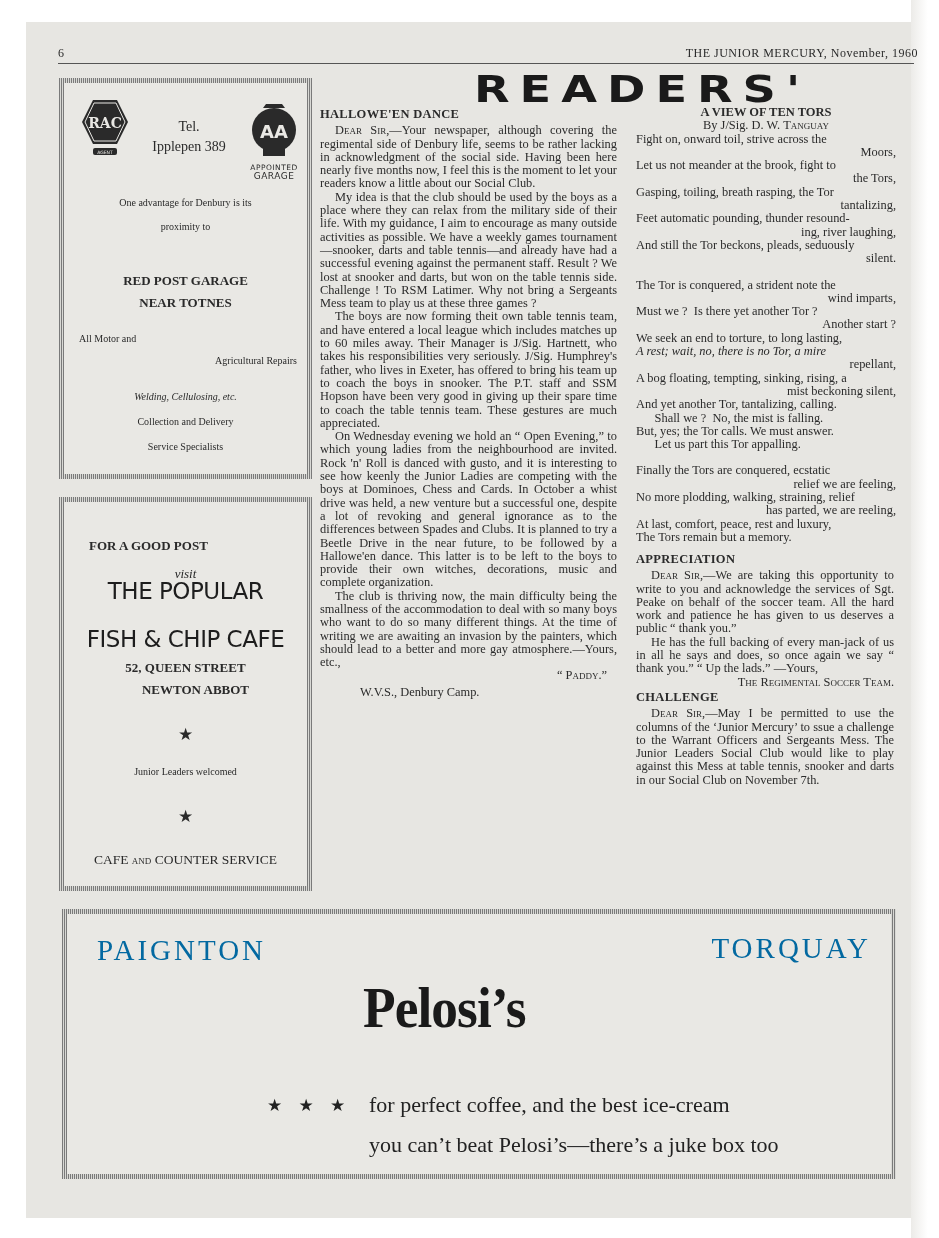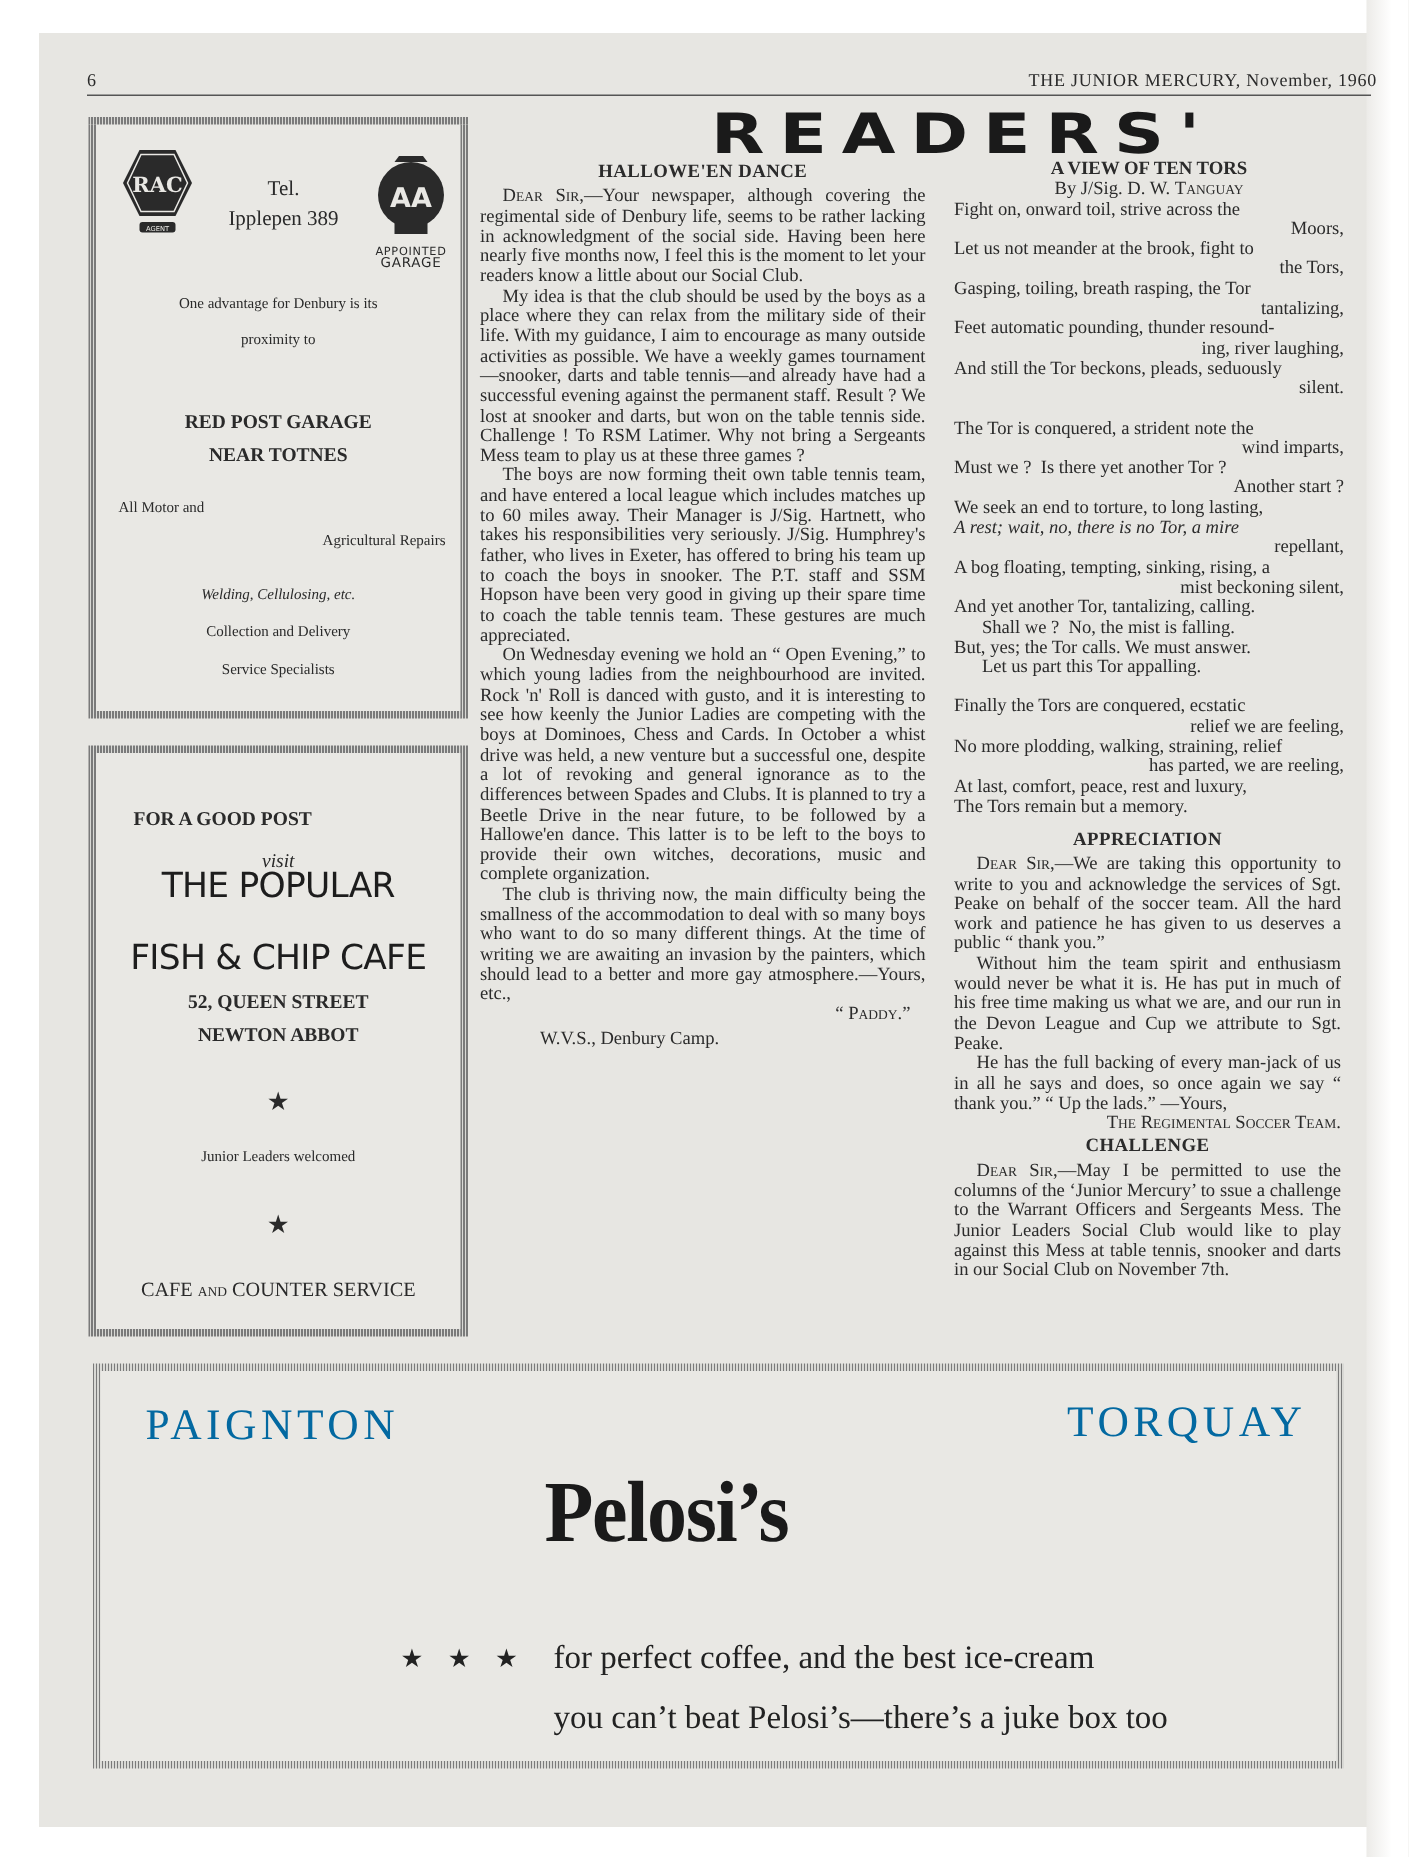--- a/index.html
+++ b/index.html
@@ -18,21 +18,21 @@
   .rac-logo { position: absolute; left: 17px; top: 15px; width: 48px; height: 60px; }
   .aa-logo { position: absolute; left: 185px; top: 15px; width: 50px; height: 68px; }
   .aa-text { position: absolute; left: 175px; top: 80px; width: 70px; font-family: "DejaVu Sans", sans-serif; font-size: 7.5px; line-height: 9px; text-align: center; letter-spacing: 0.5px; }
   .aa-text .big { font-size: 9px; }
   .tel { position: absolute; left: 70px; top: 34px; width: 110px; text-align: center; font-size: 14px; line-height: 20px; }
   .ad1-line { position: absolute; left: 0; width: 243px; text-align: center; font-size: 10px; }
   .scrase { font-family: "DejaVu Sans", sans-serif; font-size: 21px; letter-spacing: -0.5px; color: #1d1d1d; }
   .bold-caps { font-weight: bold; font-size: 13px; }
   .col { position: absolute; font-size: 12.4px; line-height: 13.3px; text-align: justify; color: #2b2b2b; }
   .col p { margin: 0; text-indent: 15px; }
-  .col h3 { margin: 0 0 3px 0; text-align: center; font-size: 12.5px; font-weight: bold; letter-spacing: 0.3px; }
+  .col h3 { margin: 0 0 3px 0; font-size: 12.5px; font-weight: bold; letter-spacing: 0.3px; }
   .sc { font-variant: small-caps; }
   .poem { position: absolute; left: 636px; top: 106px; width: 260px; font-size: 12.4px; line-height: 13.3px; color: #2b2b2b; }
   .poem .line { white-space: nowrap; }
   .poem .cont { text-align: right; }
   .poem .gap { height: 13px; }
   .pelosi-city { position: absolute; font-size: 29px; letter-spacing: 3px; color: #0369a1; }
   .pelosi-name { position: absolute; left: 296px; top: 60px; font-size: 58px; font-weight: bold; color: #1a1a1a; letter-spacing: -1px; transform: scaleX(0.92); transform-origin: left top; }
   .pelosi-tag { position: absolute; font-size: 22px; color: #222; }
   .stars { position: absolute; font-size: 17px; letter-spacing: 6px; color: #222; }
 </style>
@@ -82,21 +82,21 @@
   <div class="ad1-line" style="top:333px;">Collection and Delivery</div>
   <div class="ad1-line" style="top:358px;">Service Specialists</div>
 </div>
 
 <div class="adbox ad2">
   <div class="ad1-line bold-caps" style="top:36px; text-align:left; left:25px;">FOR A GOOD POST</div>
   <div class="ad1-line" style="top:64px; font-style:italic; font-size:13px;">visit</div>
   <div class="ad1-line scrase" style="top:76px; font-size:23px;">THE POPULAR</div>
   <div class="ad1-line scrase" style="top:124px; font-size:23px;">FISH &amp; CHIP CAFE</div>
   <div class="ad1-line bold-caps" style="top:158px;">52, QUEEN STREET</div>
-  <div class="ad1-line bold-caps" style="top:180px;">NEWTON ABBOT</div>
+  <div class="ad1-line bold-caps" style="top:180px;padding-left:10px;">NEWTON ABBOT</div>
   <div class="ad1-line" style="top:222px; font-size:17px;">★</div>
   <div class="ad1-line" style="top:264px;">Junior Leaders welcomed</div>
   <div class="ad1-line" style="top:304px; font-size:17px;">★</div>
   <div class="ad1-line" style="top:350px; font-size:13.5px;">
     <span>CAFE</span>
     <span class="sc">and</span>
     <span>COUNTER SERVICE</span>
   </div>
 </div>
 
@@ -145,21 +145,20 @@
       <div class="line" style="white-space: pre;">No more plodding, walking, straining, relief</div>
       <div class="line cont">has parted, we are reeling,</div>
       <div class="line" style="white-space: pre;">At last, comfort, peace, rest and luxury,</div>
       <div class="line" style="white-space: pre;">The Tors remain but a memory.</div>
     </div>
 </div>
 
 <div class="col" style="left:636px; top:553px; width:258px;">
   <h3>APPRECIATION</h3>
   <p><span class="sc">Dear Sir,</span><span>—We are taking this opportunity to write to you and acknowledge the services of Sgt. Peake on behalf of the soccer team. All the hard work and patience he has given to us deserves a public “ thank you.”</span></p>
-  <p>Without him the team spirit and enthusiasm would never be what it is. He has put in much of his free time making us what we are, and our run in the Devon League and Cup we attribute to Sgt. Peake.</p>
   <p>He has the full backing of every man-jack of us in all he says and does, so once again we say “ thank you.” “ Up the lads.” —Yours,</p>
   <div class="sc" style="text-align:right;">The Regimental Soccer Team.</div>
   <h3 style="margin-top:2px;">CHALLENGE</h3>
   <p><span class="sc">Dear Sir,</span><span>—May I be permitted to use the columns of the ‘Junior Mercury’ to ssue a challenge to the Warrant Officers and Sergeants Mess. The Junior Leaders Social Club would like to play against this Mess at table tennis, snooker and darts in our Social Club on November 7th.</span></p>
 </div>
 
 <div class="adbox ad3">
   <div class="pelosi-city" style="left:30px; top:20px;">PAIGNTON</div>
   <div class="pelosi-city" style="right:20px; top:18px;">TORQUAY</div>
   <div class="pelosi-name">Pelosi’s</div>

